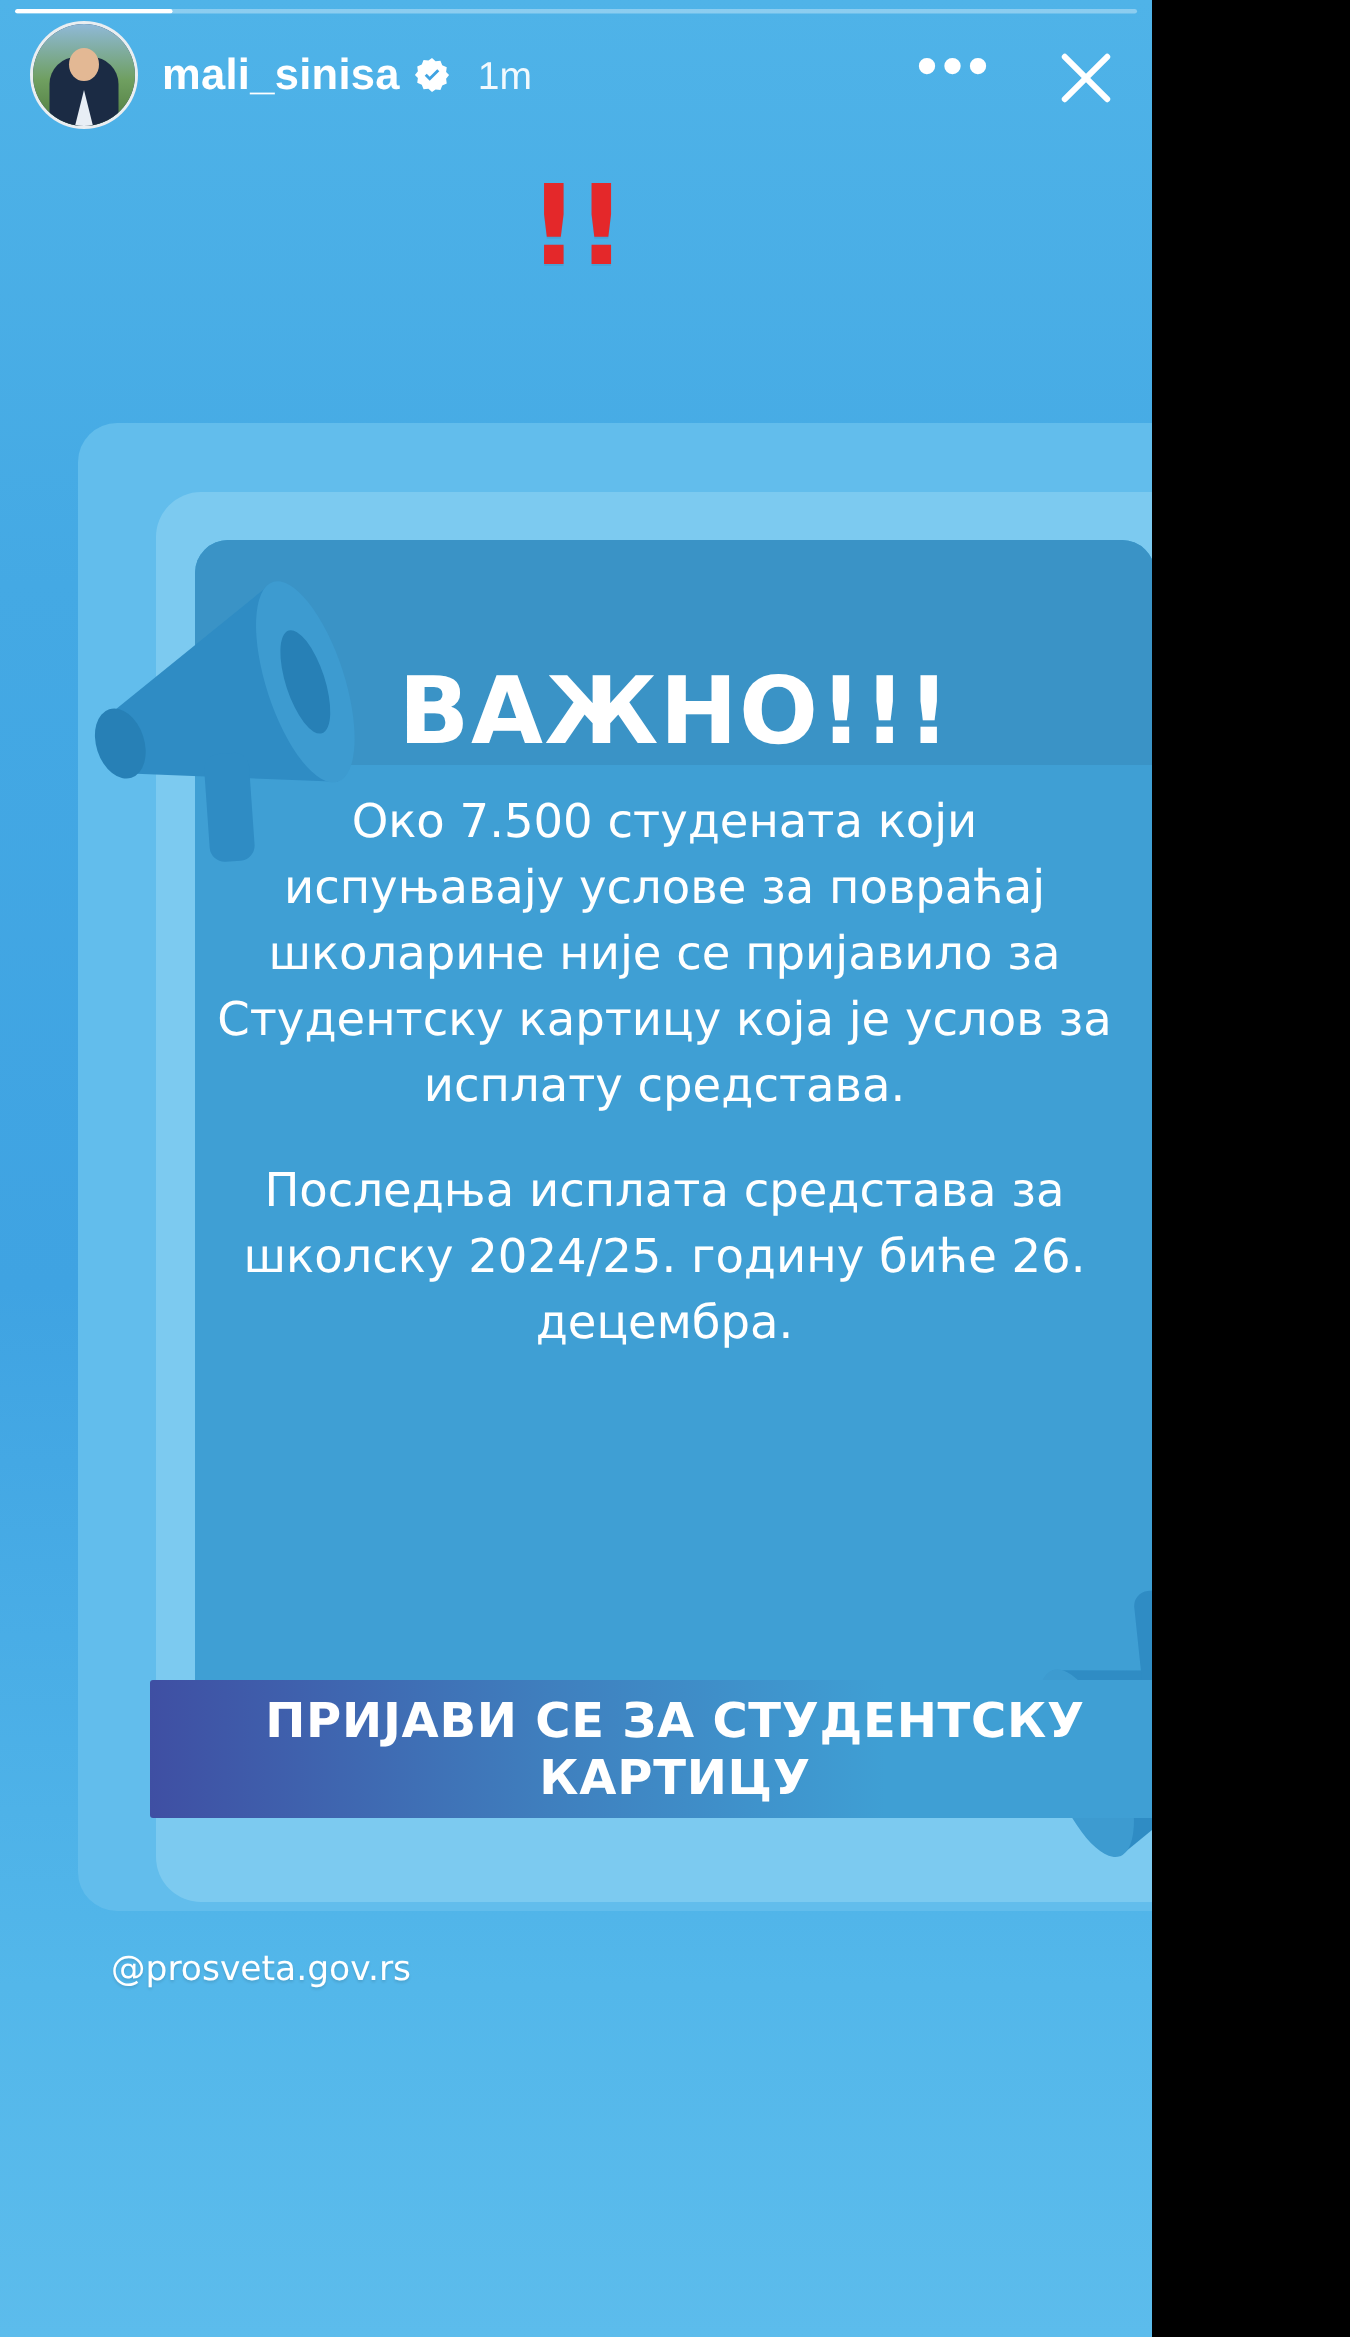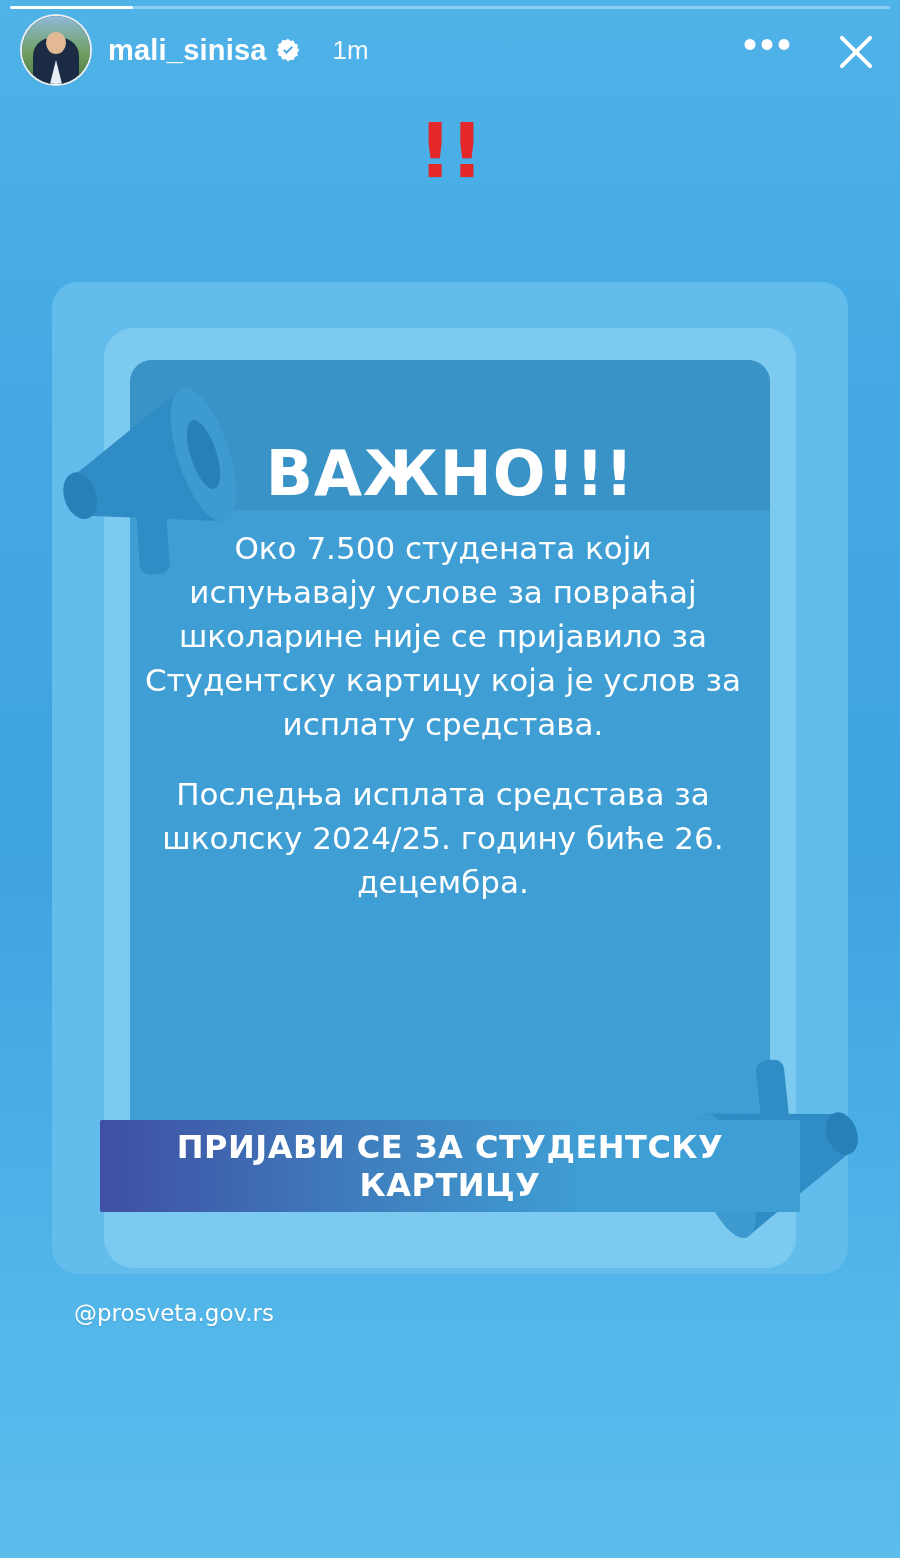--- a/index.html
+++ b/index.html
@@ -5,21 +5,21 @@
   * { box-sizing: border-box; margin: 0; padding: 0; }
   html, body {
     width: 900px;
     height: 1558px;
     background: #000;
     font-family: "Liberation Sans", sans-serif;
     overflow: hidden;
   }
   .story {
     position: relative;
-    width: 900px;
+    width: 768px;
     height: 1558px;
     background: linear-gradient(180deg, #4fb3e8 0%, #44a9e4 25%, #3fa3e2 55%, #53b7ea 85%, #5cbcec 100%);
     overflow: hidden;
   }
 
   
   .progress-track {
     position: absolute;
     top: 6px; left: 10px; right: 10px;
     height: 3px;
@@ -79,21 +79,21 @@
     letter-spacing: .2px;
     white-space: nowrap;
   }
   .verified {
     margin-left: 8px;
     width: 26px; height: 26px;
     flex: 0 0 auto;
     display: inline-block;
   }
   .timestamp {
-    margin-left: 32px;
+    margin-left: 18px;
     color: rgba(255,255,255,0.92);
     font-size: 26px;
   }
   .spacer { flex: 1 1 auto; }
   .more-btn {
     color: #fff;
     font-size: 40px;
     line-height: 20px;
     letter-spacing: 3px;
     padding: 10px 6px 22px 6px;

